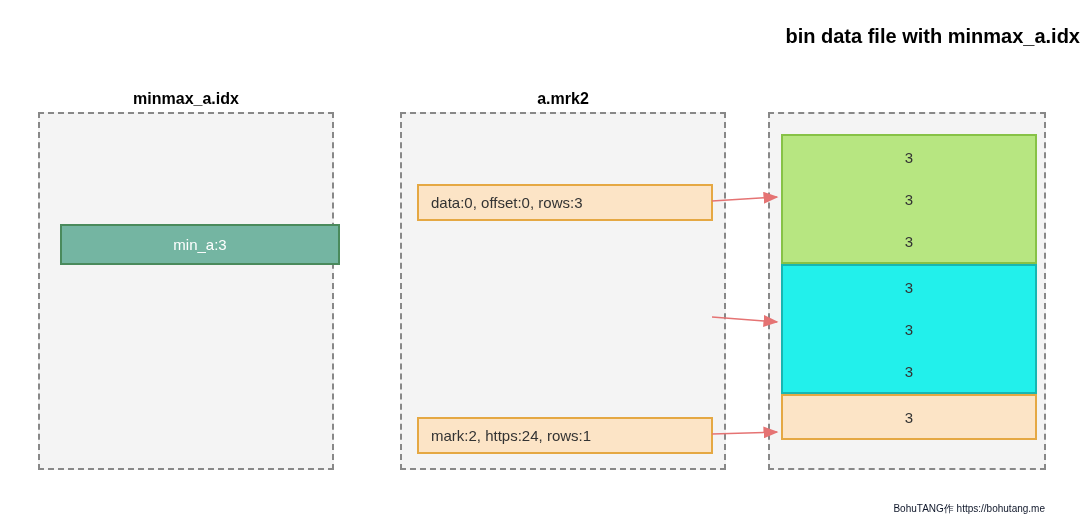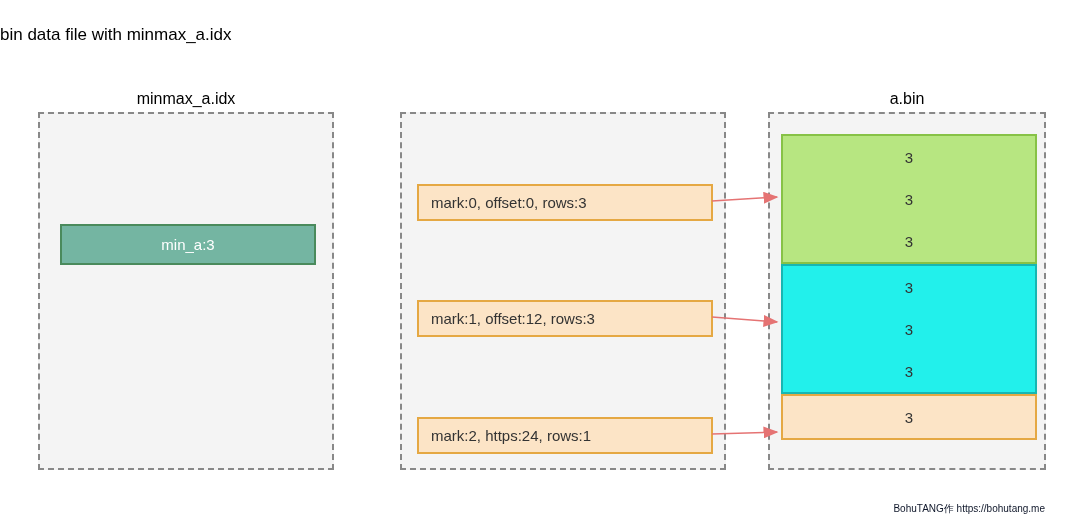--- a/index.html
+++ b/index.html
@@ -1,23 +1,23 @@
 <!DOCTYPE html>
 <html><head>
   <meta charset="utf-8">
   <style>
     *{margin:0;padding:0;box-sizing:border-box}
     body{font-family:Arial,Helvetica,sans-serif;background:#fff;width:1080px;height:519px;position:relative}
-    .title{position:absolute;top:25px;left:0;right:0;text-align:left;font-weight:normal;font-size:17px}
+    .title{position:absolute;top:25px;left:0;right:0;text-align:right;font-weight:bold;font-size:20px}
     
     .box{position:absolute;border:2px dashed #888;background:#f4f4f4}
-    .box-label{position:absolute;top:-24px;left:0;right:0;text-align:center;font-weight:normal;font-size:16px}
+    .box-label{position:absolute;top:-24px;left:0;right:0;text-align:center;font-weight:bold;font-size:16px}
     
     .idx-box{left:38px;top:112px;width:296px;height:358px}
-    .minmax-item{position:absolute;left:20px;background:#74b5a2;border:2px solid #4a8a5c;color:#fff;font-size:15px;text-align:center;padding:10px;width:256px}
+    .minmax-item{position:absolute;left:20px;background:#74b5a2;border:2px solid #4a8a5c;color:#fff;font-size:15px;text-align:center;padding:10px;width:280px}
     
     .mrk-box{left:400px;top:112px;width:326px;height:358px}
     .mrk-item{position:absolute;left:15px;background:#fce4c6;border:2px solid #e5a843;color:#333;font-size:15px;text-align:left;padding:8px 12px;width:296px}
     
     .bin-box{left:768px;top:112px;width:278px;height:358px}
     .bin-inner{position:absolute;left:11px;width:256px}
     .bin-rows{display:flex;flex-direction:column}
     .bin-row{height:42px;display:flex;align-items:center;justify-content:center;font-size:15px;color:#333}
     .green{background:#b7e681;border:2px solid #87c246}
     .cyan{background:#22f0eb;border:2px solid #17b6b2}
@@ -31,27 +31,26 @@
 <body>
 
 <div class="title">bin data file with minmax_a.idx</div>
 
 <div class="box idx-box">
   <div class="box-label">minmax_a.idx</div>
   <div class="minmax-item" style="top:110px">min_a:3</div>
 </div>
 
 <div class="box mrk-box">
-  <div class="mrk-item" style="top:70px">mark:0, offset:0,  rows:3</div>
-  <div class="mrk-item" style="top:186px">mark:1, offset:12,  rows:3</div>
+  <div class="box-label">a.mrk2</div>
+  <div class="mrk-item" style="top:70px">data:0, offset:0,  rows:3</div>
   <div class="mrk-item" style="top:303px">mark:2, https:24,  rows:1</div>
 </div>
 
 <div class="box bin-box">
-  <div class="box-label">a.bin</div>
   <div class="bin-inner" style="top:20px">
     <div class="bin-rows green">
       <div class="bin-row">3</div>
       <div class="bin-row">3</div>
       <div class="bin-row">3</div>
     </div>
     <div class="bin-rows cyan">
       <div class="bin-row">3</div>
       <div class="bin-row">3</div>
       <div class="bin-row">3</div>

